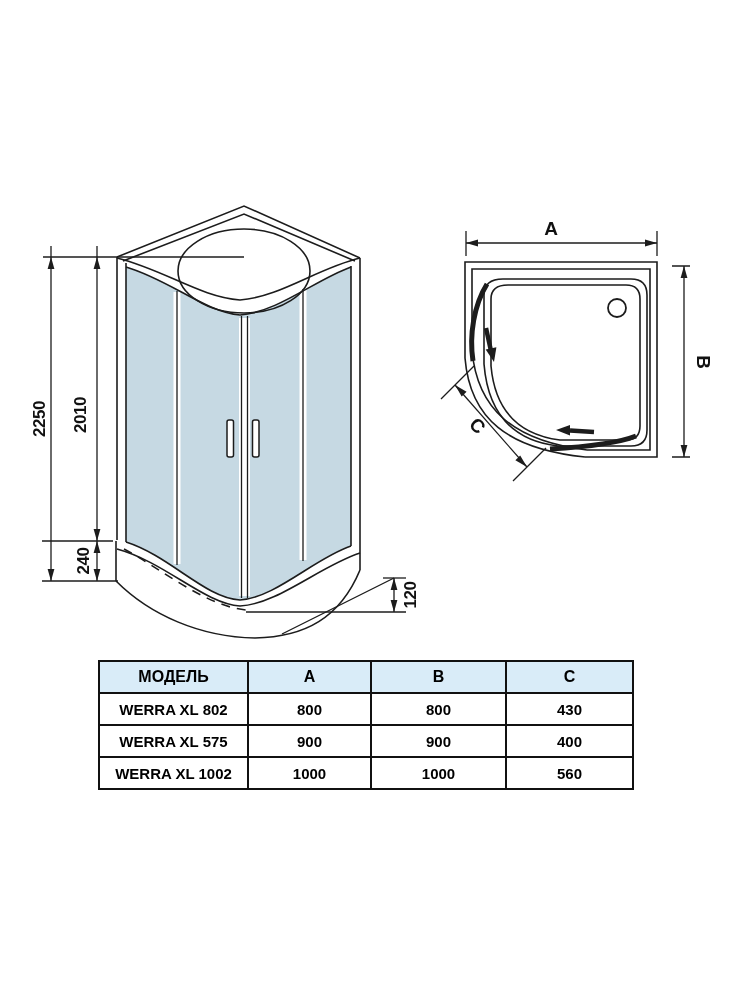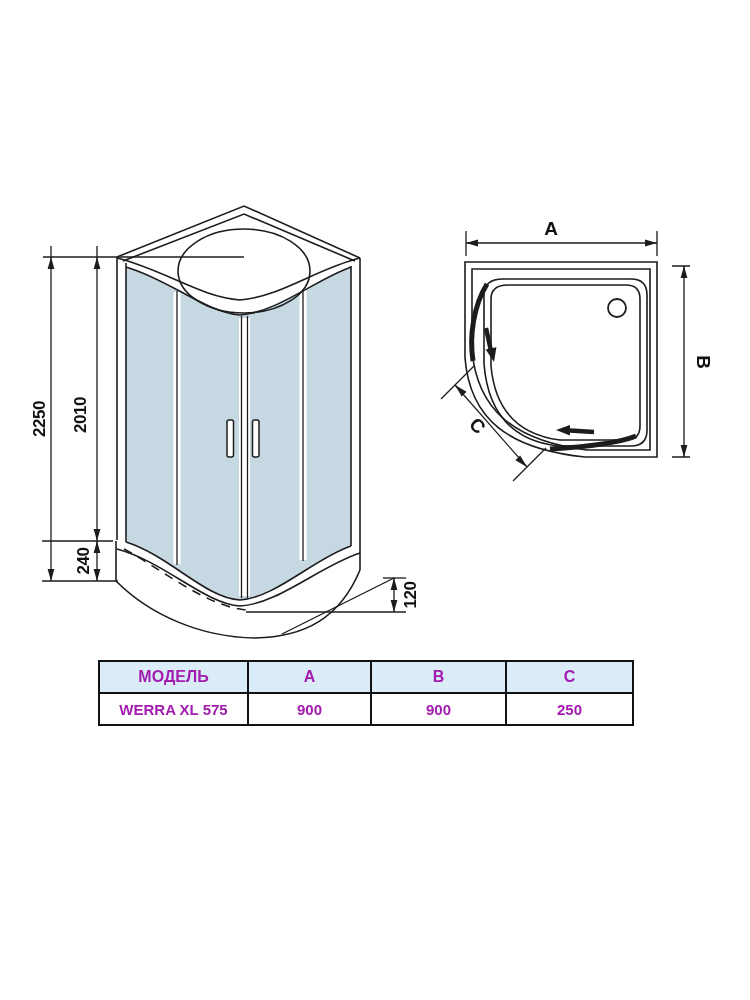--- a/index.html
+++ b/index.html
@@ -11,21 +11,21 @@
   .dimBig{font-size:19px;}
   .ln{stroke:#1c1c1c;stroke-width:1.6;fill:none;}
   .thin{stroke:#1c1c1c;stroke-width:1.3;fill:none;}
   .thick{stroke:#1c1c1c;stroke-width:5;fill:none;}
   .arr{fill:#1c1c1c;stroke:none;}
   .white{stroke:#ffffff;fill:none;}
   
   #spec-table{position:absolute;left:98px;top:660px;width:534px;border-collapse:collapse;
               table-layout:fixed;}
   #spec-table td,#spec-table th{border:2px solid #111;text-align:center;vertical-align:middle;
-              height:30px;font-weight:bold;font-size:15px;color:#a21caf;padding:0;}
+              height:30px;font-weight:bold;font-size:15px;color:#000000;padding:0;}
   #spec-table th{background:#d9ecf8;font-size:16px;}
   .c0{width:149px;} .c1{width:123px;} .c2{width:135px;} .c3{width:127px;}
 </style>
 </head>
 <body>
 
 <div id="stage">
 
 <svg width="750" height="660" viewBox="0 0 750 660">
 
@@ -139,21 +139,33 @@
         <col class="c3">
       </colgroup>
   <tbody>
         <tr>
     <th>МОДЕЛЬ</th>
     <th>A</th>
     <th>B</th>
     <th>C</th>
   </tr>
   <tr>
+    <td>WERRA XL 802</td>
+    <td>800</td>
+    <td>800</td>
+    <td>430</td>
+  </tr>
+  <tr>
     <td>WERRA XL 575</td>
     <td>900</td>
     <td>900</td>
-    <td>250</td>
+    <td>400</td>
+  </tr>
+  <tr>
+    <td>WERRA XL 1002</td>
+    <td>1000</td>
+    <td>1000</td>
+    <td>560</td>
   </tr>
 </tbody>
     </table>
 
 </div>
 
 </body></html>

